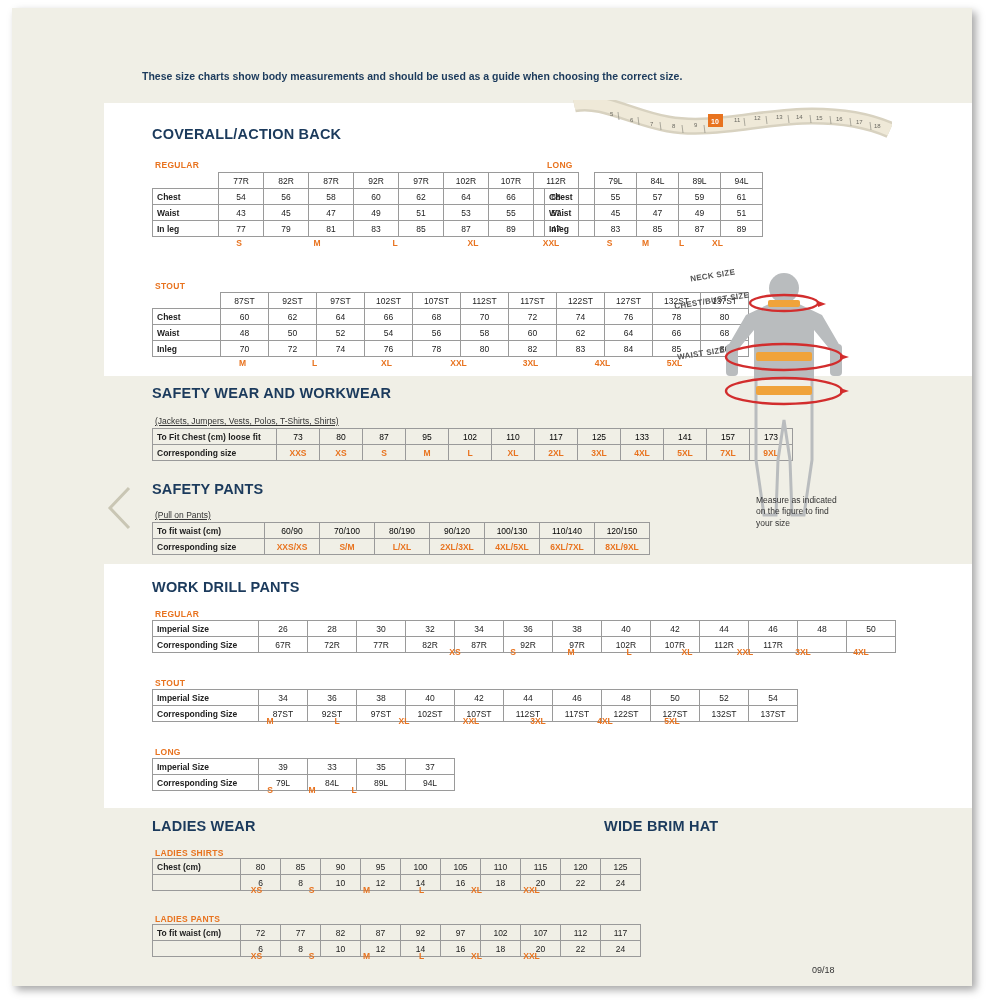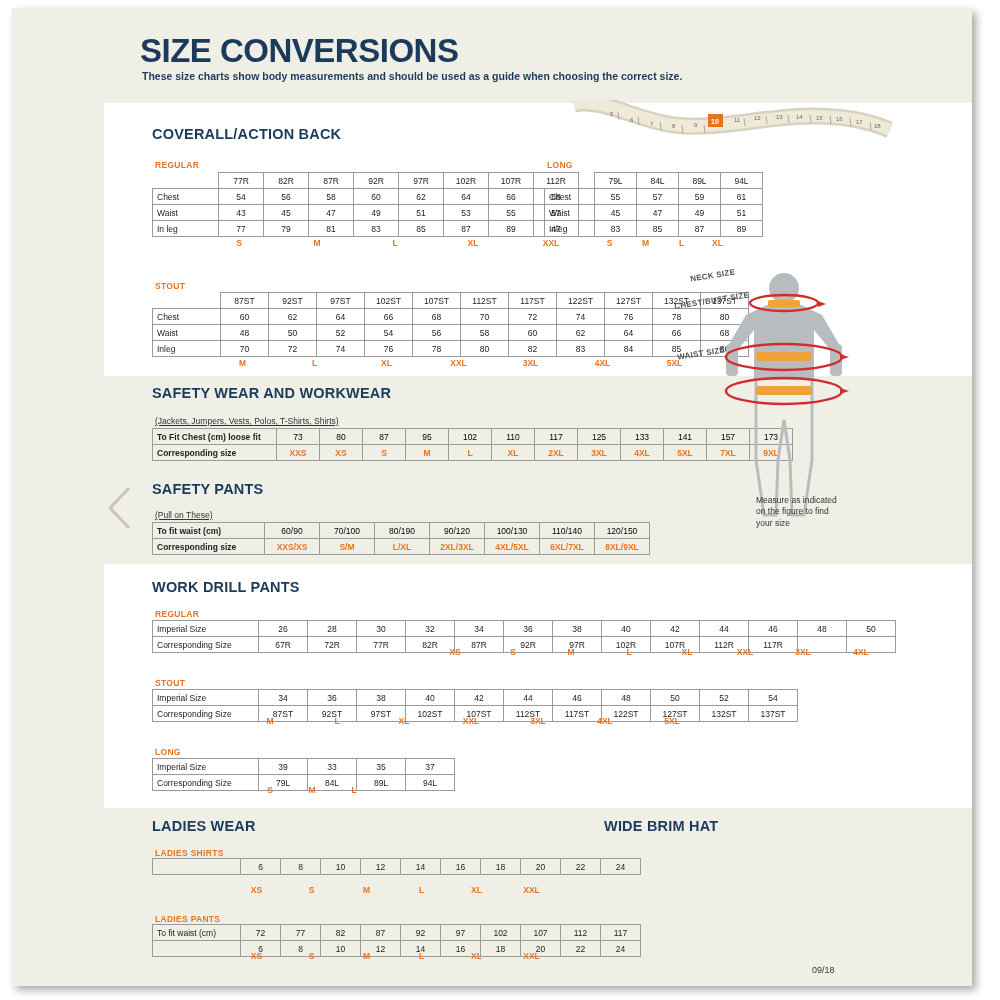--- a/index.html
+++ b/index.html
@@ -17,21 +17,21 @@
            letter-spacing:-.5px;color:#1b3a5c;font-family:"Liberation Sans",sans-serif;}
   .subtitle{position:absolute;left:130px;top:62px;font-size:10.5px;color:#1b3a5c;font-weight:bold;}
 
   .sect{position:absolute;font-size:14.5px;font-weight:bold;color:#1b3a5c;letter-spacing:.2px;}
   .sublabel{position:absolute;font-size:8.5px;font-weight:bold;color:#e8731f;letter-spacing:.3px;}
   .note{position:absolute;font-size:8.5px;color:#333;text-decoration:underline;}
 
   table.grid{position:absolute;border-collapse:collapse;font-size:8.5px;color:#222;}
   table.grid td{border:1px solid #9a9a9a;padding:1px 3px;height:13px;text-align:center;
                 font-family:"Liberation Sans",sans-serif;white-space:nowrap;}
-  table.grid td.rh{text-align:left;font-weight:normal;padding-left:4px;}
+  table.grid td.rh{text-align:left;font-weight:bold;padding-left:4px;}
   table.grid td.blank{border:none;}
   .sizerow{position:absolute;font-size:8.5px;font-weight:bold;color:#e8731f;}
   .sizerow span{position:absolute;text-align:center;}
 
   table.sz{position:absolute;border-collapse:collapse;font-size:8.5px;}
   table.sz td{border:1px solid #9a9a9a;padding:1px 3px;height:13px;text-align:center;white-space:nowrap;}
   table.sz td.rh{text-align:left;font-weight:bold;color:#222;padding-left:4px;border-right:1px solid #9a9a9a;}
   table.sz td.o{color:#e8731f;font-weight:bold;}
   table.sz td.nb{border:none;}
 
@@ -51,21 +51,20 @@
 <div class="page">
   <div class="sheet">
 
     <div class="leftband"></div>
     <div class="topband"></div>
     <div class="band2"></div>
     <div class="band3"></div>
 
     <div class="content">
 
-      <h1 class="title">SIZE CONVERSIONS</h1>
       <div class="subtitle">These size charts show body measurements and should be used as a guide when choosing the correct size.</div>
 
       <svg class="tape" viewBox="0 0 320 50">
         <path d="M2,4 C30,-2 60,18 96,24 C140,32 190,16 240,16 C275,16 300,22 318,30" stroke="#d8d2c0" stroke-width="17" fill="none"></path>
         <path d="M2,4 C30,-2 60,18 96,24 C140,32 190,16 240,16 C275,16 300,22 318,30" stroke="#efe9d8" stroke-width="12" fill="none"></path>
         <g fill="#6b6a62" font-size="6" font-family="Liberation Sans, sans-serif">
           <text x="38" y="16">5</text>
             <text x="58" y="22">6</text>
             <text x="78" y="26">7</text>
           <text x="100" y="28">8</text>
@@ -298,21 +297,21 @@
               <td class="o" style="width:36px">3XL</td>
               <td class="o" style="width:36px">4XL</td>
               <td class="o" style="width:36px">5XL</td>
               <td class="o" style="width:36px">7XL</td>
               <td class="o" style="width:36px">9XL</td>
             </tr>
           </tbody>
         </table>
 
       <div class="sect" style="left:140px;top:473px;">SAFETY PANTS</div>
-      <div class="note" style="left:143px;top:502px;">(Pull on These)</div>
+      <div class="note" style="left:143px;top:502px;">(Pull on Pants)</div>
       <table class="sz" id="t-sp" style="left:140px;top:514px;">
           <tbody>
             <tr>
               <td class="rh" style="width:104px">To fit waist (cm)</td>
               <td class="" style="width:48px">60/90</td>
               <td class="" style="width:48px">70/100</td>
               <td class="" style="width:48px">80/190</td>
               <td class="" style="width:48px">90/120</td>
               <td class="" style="width:48px">100/130</td>
               <td class="" style="width:48px">110/140</td>
@@ -451,20 +450,33 @@
           <span style="left:100px;width:36px">S</span>
           <span style="left:142px;width:36px">M</span>
           <span style="left:184px;width:36px">L</span>
         </div>
 
       <div class="sect" style="left:140px;top:810px;">LADIES WEAR</div>
       <div class="sublabel" style="left:143px;top:840px;">LADIES SHIRTS</div>
       <table class="grid" id="t-ls" style="left:140px;top:850px;">
           <tbody>
             <tr>
+              <td class="rh" style="width:80px">Chest (cm)</td>
+              <td style="width:33px">80</td>
+              <td style="width:33px">85</td>
+              <td style="width:33px">90</td>
+              <td style="width:33px">95</td>
+              <td style="width:33px">100</td>
+              <td style="width:33px">105</td>
+              <td style="width:33px">110</td>
+              <td style="width:33px">115</td>
+              <td style="width:33px">120</td>
+              <td style="width:33px">125</td>
+            </tr>
+            <tr>
               <td class="rh" style="width:80px"></td>
               <td style="width:33px">6</td>
               <td style="width:33px">8</td>
               <td style="width:33px">10</td>
               <td style="width:33px">12</td>
               <td style="width:33px">14</td>
               <td style="width:33px">16</td>
               <td style="width:33px">18</td>
               <td style="width:33px">20</td>
               <td style="width:33px">22</td>

